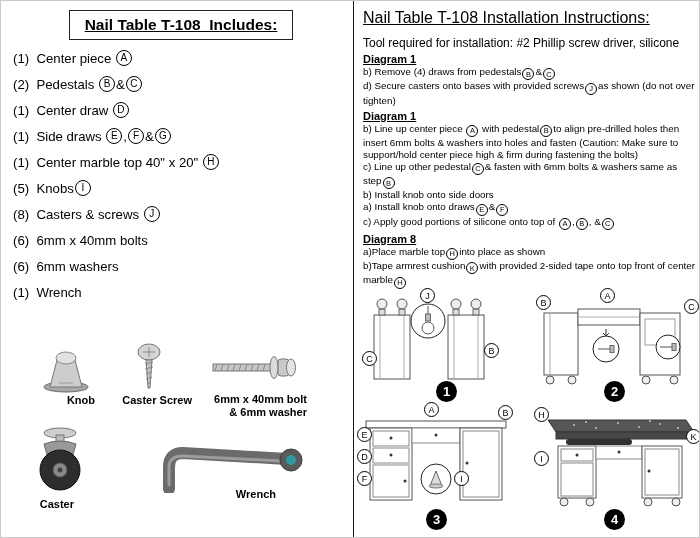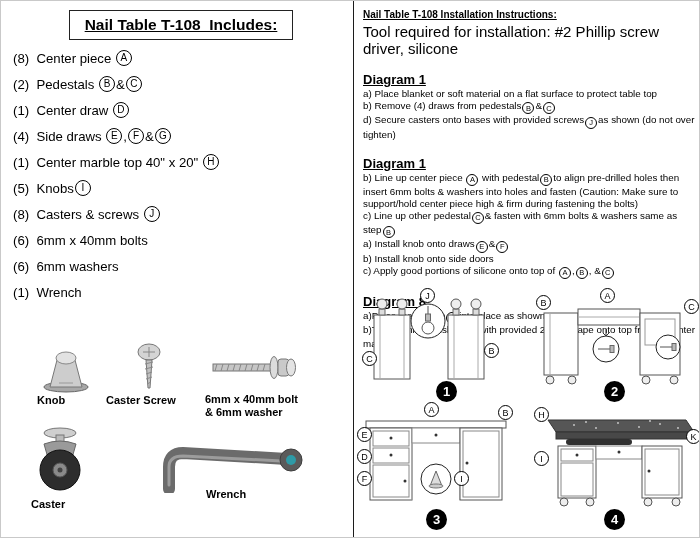--- a/index.html
+++ b/index.html
@@ -10,27 +10,27 @@
   .left{position:absolute;left:0;top:0;width:352px;height:538px;}
   .title-box{position:absolute;left:68px;top:9px;width:222px;height:28px;border:1.5px solid #222;
              display:flex;align-items:center;justify-content:center;font-size:15.5px;font-weight:bold;}
   .title-box span{text-decoration:underline;white-space:pre;}
   #includes-list{position:absolute;left:12px;top:44px;width:336px;}
   .inc-item{height:26px;display:flex;align-items:center;font-size:13.2px;white-space:pre;}
   .cl{display:inline-flex;align-items:center;justify-content:center;border:1px solid #000;border-radius:50%;
       background:#fff;flex:0 0 auto;line-height:1;}
   .inc-item .cl{width:14px;height:14px;font-size:10px;margin:0 1px;}
   .part-img{position:absolute;}
-  .plabel{position:absolute;font-size:11px;font-weight:bold;text-align:left;}
+  .plabel{position:absolute;font-size:11px;font-weight:bold;text-align:right;}
   
   .right{position:absolute;left:353px;top:0;width:347px;height:538px;padding:8px 5px 0 9px;box-sizing:border-box;}
-  .r-title{font-size:10px;font-weight:bold;}
+  .r-title{font-size:16px;font-weight:normal;}
   .r-title span{text-decoration:underline;}
-  .tools{font-size:15px;margin-top:3px;}
-  .sec-head{font-size:13px;font-weight:bold;text-decoration:underline;margin:15px 0 1px;}
+  .tools{font-size:12px;margin-top:9px;}
+  .sec-head{font-size:11px;font-weight:bold;text-decoration:underline;margin:3px 0 1px;}
   .sec-line{font-size:9.8px;line-height:12px;}
   .sec-line .cl{width:10px;height:10px;font-size:7.5px;vertical-align:-1.5px;margin:0 1px;}
   
   .diagrams{position:absolute;left:0;top:288px;width:347px;height:250px;}
   .diag{position:absolute;}
   .diag svg{position:absolute;left:0;top:0;}
   .dlabel{position:absolute;width:13px;height:13px;border:1px solid #000;border-radius:50%;background:#fff;
           font-size:9px;display:flex;align-items:center;justify-content:center;z-index:2;}
   .numbadge{position:absolute;width:21px;height:21px;border-radius:50%;background:#000;color:#fff;
             font-size:13px;font-weight:bold;display:flex;align-items:center;justify-content:center;z-index:2;}
@@ -39,24 +39,24 @@
 <body>
 
 <div class="page">
   <div class="divider"></div>
 
   <div class="left">
     <div class="title-box">
       <span>Nail Table T-108  Includes:</span>
     </div>
     <div id="includes-list">
-        <div class="inc-item"><span>(8)  Center piece </span><span class="cl">A</span></div>
+        <div class="inc-item"><span>(1)  Center piece </span><span class="cl">A</span></div>
         <div class="inc-item"><span>(2)  Pedestals </span><span class="cl">B</span><span>&amp;</span><span class="cl">C</span></div>
         <div class="inc-item"><span>(1)  Center draw </span><span class="cl">D</span></div>
-        <div class="inc-item"><span>(4)  Side draws </span><span class="cl">E</span><span>,</span><span class="cl">F</span><span>&amp;</span><span class="cl">G</span></div>
+        <div class="inc-item"><span>(1)  Side draws </span><span class="cl">E</span><span>,</span><span class="cl">F</span><span>&amp;</span><span class="cl">G</span></div>
         <div class="inc-item"><span>(1)  Center marble top 40" x 20" </span><span class="cl">H</span></div>
         <div class="inc-item"><span>(5)  Knobs</span><span class="cl">I</span></div>
         <div class="inc-item"><span>(8)  Casters &amp; screws </span><span class="cl">J</span></div>
         <div class="inc-item"><span>(6)  6mm x 40mm bolts</span></div>
         <div class="inc-item"><span>(6)  6mm washers</span></div>
         <div class="inc-item"><span>(1)  Wrench</span></div>
       </div>
 
     <svg class="part-img" style="left:36px;top:344px" width="58" height="48" viewBox="0 0 58 48">
       <ellipse cx="29" cy="42" rx="22" ry="5" fill="#a8a8a8" stroke="#666"></ellipse>
@@ -98,46 +98,45 @@
     <div class="plabel" style="left:204px;top:405px;width:102px">&amp; 6mm washer</div>
 
     <svg class="part-img" style="left:30px;top:424px" width="58" height="70" viewBox="0 0 58 70">
       <ellipse cx="29" cy="8" rx="16" ry="5" fill="#cfcfcf" stroke="#777"></ellipse>
       <rect x="25" y="10" width="8" height="9" fill="#bbb" stroke="#777"></rect>
       <path d="M13 19 Q29 13 45 19 L41 33 L17 33 Z" fill="#9a9a9a" stroke="#666"></path>
       <circle cx="29" cy="45" r="20" fill="#2d2d2d" stroke="#111"></circle>
       <circle cx="29" cy="45" r="7" fill="#8a8a8a" stroke="#555"></circle>
       <circle cx="29" cy="45" r="2.5" fill="#444"></circle>
     </svg>
-    <div class="plabel" style="left:30px;top:497px;width:58px">Caster</div>
+    <div class="plabel" style="left:15px;top:497px;width:58px">Caster</div>
 
     <svg class="part-img" style="left:152px;top:436px" width="158" height="56" viewBox="0 0 158 56">
       <path d="M16 52 L16 30 Q16 16 30 16 L134 22" stroke="#6b6b6b" stroke-width="12" fill="none" stroke-linecap="round"></path>
       <path d="M16 48 L16 30 Q16 19 30 19 L128 24" stroke="#9c9c9c" stroke-width="3" fill="none" stroke-linecap="round"></path>
       <circle cx="138" cy="23" r="11" fill="#5a5a5a" stroke="#3d3d3d"></circle>
       <circle cx="138" cy="23" r="5" fill="#2e9aa6"></circle>
     </svg>
     <div class="plabel" style="left:205px;top:487px;width:70px">Wrench</div>
   </div>
 
   <div class="right">
     <div class="r-title">
       <span>Nail Table T-108 Installation Instructions:</span>
     </div>
     <div class="tools">Tool required for installation:  #2 Phillip screw driver, silicone</div>
     <div id="sections">
         <div class="sec-head">Diagram 1</div>
-        <div class="sec-line"><span>a) Place blanket or soft material on a flat surface to protect table top</span></div>
         <div class="sec-line"><span>b) Remove (4) draws from pedestals</span><span class="cl">B</span><span>&amp;</span><span class="cl">C</span></div>
         <div class="sec-line"><span>d) Secure casters onto bases with provided screws</span><span class="cl">J</span><span>as shown (do not over tighten)</span></div>
         <div class="sec-head">Diagram 1</div>
         <div class="sec-line"><span>b) Line up center piece </span><span class="cl">A</span><span> with pedestal</span><span class="cl">B</span><span>to align pre-drilled holes then insert 6mm bolts &amp; washers into holes and fasten (Caution: Make sure to support/hold center piece high &amp; firm during fastening the bolts)</span></div>
         <div class="sec-line"><span>c) Line up other pedestal</span><span class="cl">C</span><span>&amp; fasten with 6mm bolts &amp; washers same as step</span><span class="cl">B</span></div>
+        <div class="sec-line"><span>b) Install knob onto side doors</span></div>
         <div class="sec-line"><span>a) Install knob onto draws</span><span class="cl">E</span><span>&amp;</span><span class="cl">F</span></div>
-        <div class="sec-line"><span>b) Install knob onto side doors</span></div>
         <div class="sec-line"><span>c) Apply good portions of silicone onto top of </span><span class="cl">A</span><span>,</span><span class="cl">B</span><span>, &amp;</span><span class="cl">C</span></div>
         <div class="sec-head">Diagram 8</div>
         <div class="sec-line"><span>a)Place marble top</span><span class="cl">H</span><span>into place as shown</span></div>
         <div class="sec-line"><span>b)Tape armrest cushion</span><span class="cl">K</span><span>with provided 2-sided tape onto top front of center marble</span><span class="cl">H</span></div>
       </div>
 
     <div class="diagrams">
 
       <div class="diag" style="left:6px;top:2px;width:140px;height:114px">
         <svg width="140" height="92" viewBox="0 0 140 92">

